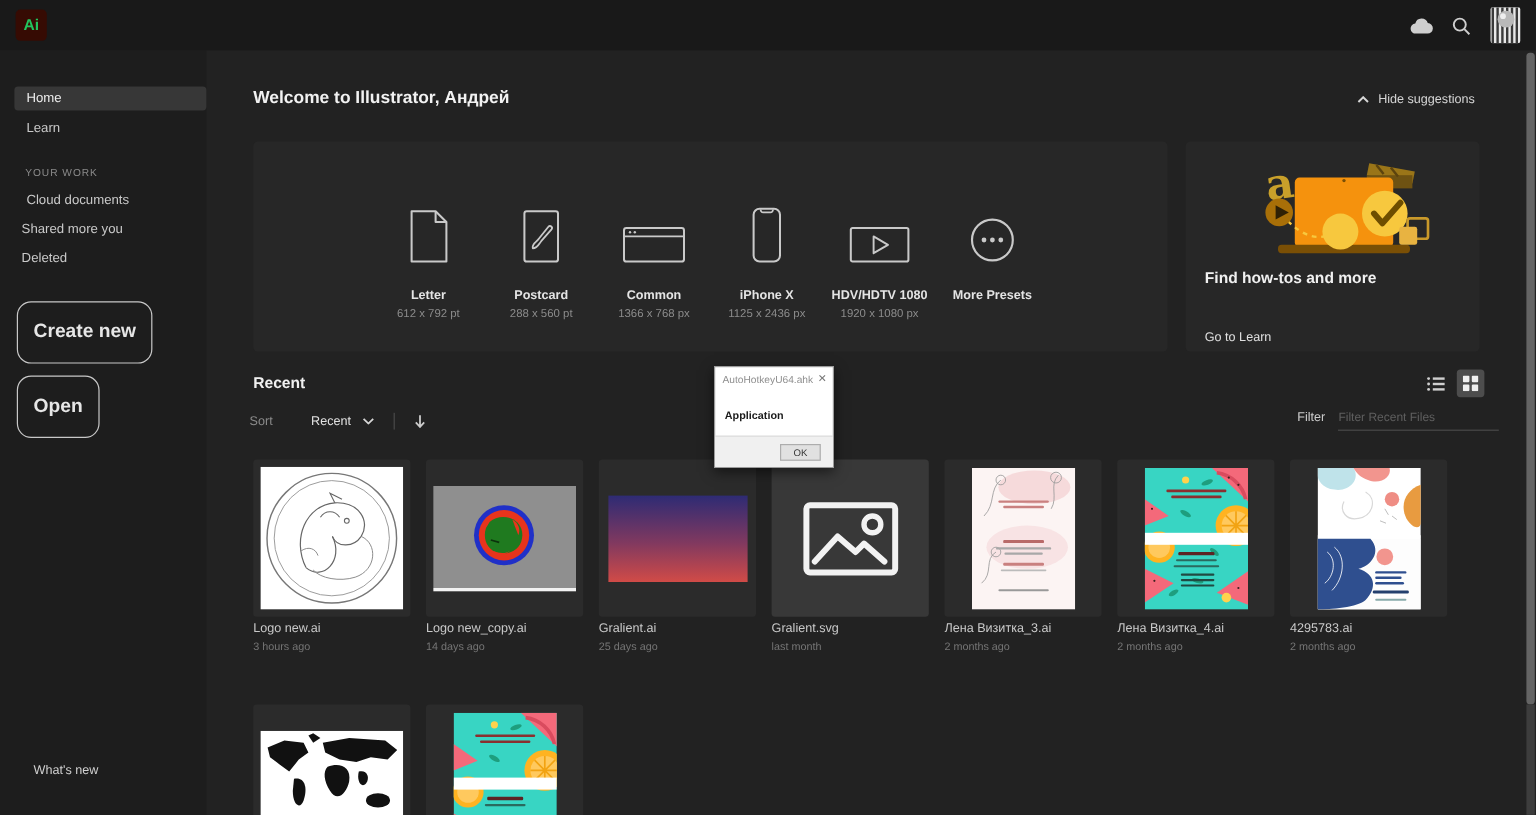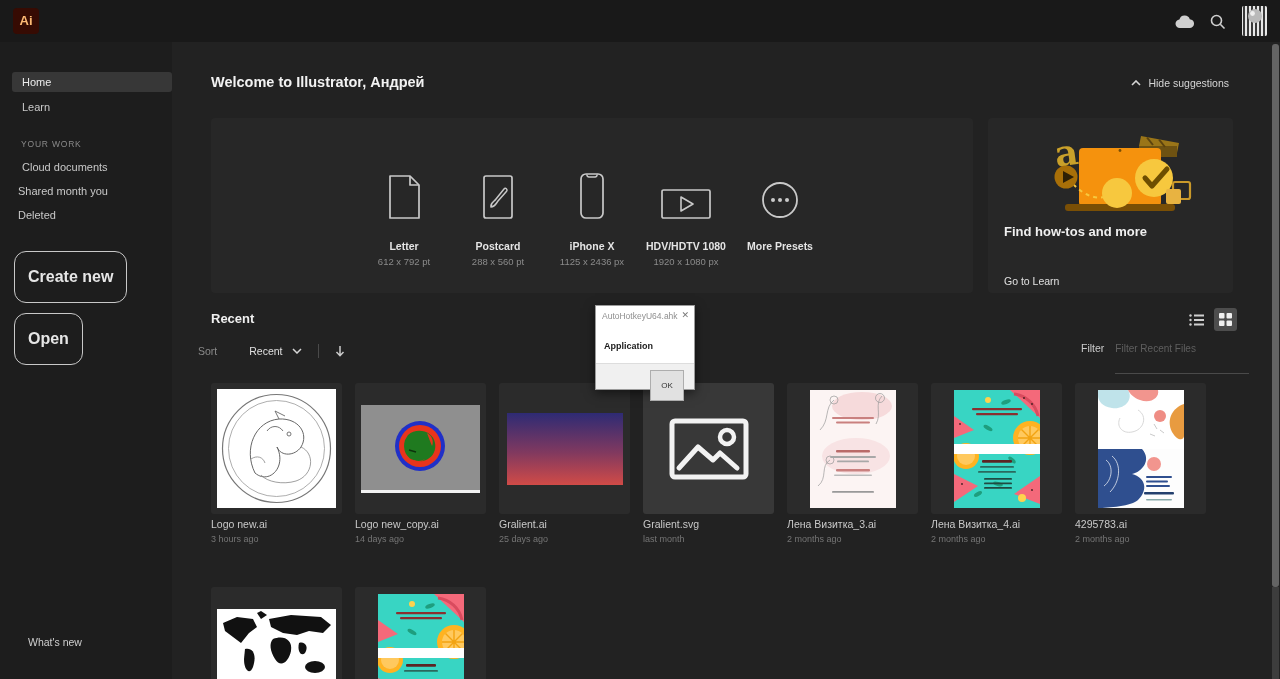--- a/index.html
+++ b/index.html
@@ -2,21 +2,21 @@
 <html><head>
 <meta charset="utf-8">
 <style>
   * { margin:0; padding:0; box-sizing:border-box; }
   html,body { width:1280px; height:679px; overflow:hidden; background:#222222;
     font-family:"Liberation Sans","DejaVu Sans",sans-serif; }
 
   
   #topbar { position:absolute; left:0; top:0; width:1280px; height:42px; background:#191919; }
   #ai-logo { position:absolute; left:13px; top:8px; width:26px; height:26px; background:#360b03;
-    border-radius:4px; color:#fdba74; font-size:13px; font-weight:bold; text-align:center; line-height:26px; }
+    border-radius:4px; color:#22c55e; font-size:13px; font-weight:bold; text-align:center; line-height:26px; }
   .topbar-icon { position:absolute; top:11px; width:22px; height:22px; display:flex; align-items:center; justify-content:center; cursor:pointer; }
   #cloud-ic { left:1174px; }
   #search-ic { left:1207px; }
   #avatar { position:absolute; left:1242px; top:6px; width:25px; height:30px; border-radius:2px; overflow:hidden; background:#888; }
 
   
   #sidebar { position:absolute; left:0; top:42px; width:172px; height:637px; background:#1d1d1d; }
   .side-item { width:160px; margin-left:12px; height:20px; line-height:20px; padding-left:10px;
     color:#c9c9c9; font-size:11px; border-radius:3px; cursor:pointer; }
   .side-item.active { background:#373737; color:#ececec; }
@@ -40,52 +40,52 @@
   .preset-size { margin-top:4px; color:#8b8b8b; font-size:9.5px; white-space:nowrap; }
 
   
   #learn-card { position:absolute; left:988px; top:118px; width:245px; height:175px; background:#272727; border-radius:4px; cursor:pointer; }
   #learn-title { position:absolute; left:16px; top:106px; color:#f0f0f0; font-size:13px; font-weight:bold; }
   #learn-cta { position:absolute; left:16px; top:157px; color:#e0e0e0; font-size:10.5px; }
   #learn-illo { position:absolute; left:45px; top:8px; }
 
   
   #recent-heading { position:absolute; left:211px; top:311px; color:#f0f0f0; font-size:13px; font-weight:bold; }
-  #sort-row { position:absolute; left:198px; top:344px; display:flex; align-items:center; gap:10px; }
+  #sort-row { position:absolute; left:208px; top:344px; display:flex; align-items:center; gap:10px; }
   #sort-label { color:#8a8a8a; font-size:10.5px; margin-right:22px; }
   #sort-value { color:#e0e0e0; font-size:10.5px; cursor:pointer; display:flex; align-items:center; gap:9px; }
   .vdiv { width:1px; height:14px; background:#4a4a4a; margin:0 6px; }
   #view-toggles { position:absolute; left:1185px; top:308px; display:flex; gap:6px; }
   .view-btn { width:23px; height:23px; border-radius:3px; display:flex; align-items:center; justify-content:center; cursor:pointer; }
   .view-btn.active { background:#4d4d4d; }
   #filter-row { position:absolute; left:1081px; top:341px; display:flex; align-items:baseline; }
   #filter-label { color:#cccccc; font-size:10.5px; margin-right:11px; }
   #filter-input { width:134px; background:none; border:none; border-bottom:1px solid #4a4a4a;
-    color:#ddd; font-size:10px; padding:2px 0 19px 0; outline:none; font-family:inherit; }
+    color:#ddd; font-size:10px; padding:2px 0 4px 0; outline:none; font-family:inherit; }
   #filter-input::placeholder { color:#5f5f5f; }
 
   
   #files-grid { position:absolute; left:211px; top:383px; display:grid;
     grid-template-columns:repeat(7,131px); gap:23px 13px; }
   .file-card { width:131px; height:181px; cursor:pointer; }
   .thumb { width:131px; height:131px; background:#2b2b2b; border-radius:3px;
     display:flex; align-items:center; justify-content:center; overflow:hidden; }
   .fname { margin-top:4px; color:#c9c9c9; font-size:10.5px; white-space:nowrap; overflow:hidden; }
   .ftime { margin-top:4px; color:#757575; font-size:9px; }
   .grad-rect { width:116px; height:72px; background:linear-gradient(180deg,#2e2b74 0%,#81395f 55%,#d14b47 100%); }
   .thumb-dark { background:#383838; }
 
   
   #dialog { position:absolute; left:595px; top:305px; width:100px; height:85px; background:#ffffff;
     border:1px solid #9b9b9b; box-shadow:0 3px 10px rgba(0,0,0,0.55); }
   #dialog-title { position:absolute; left:6px; top:5px; color:#8f8f8f; font-size:8.5px; }
   #dialog-close { position:absolute; right:5px; top:4px; color:#777; font-size:9px; cursor:pointer; }
   #dialog-msg { position:absolute; left:8px; top:35px; color:#1b1b1b; font-size:9px; font-weight:bold; }
   #dialog-footer { position:absolute; left:0; bottom:0; width:100%; height:26px; background:#f0f0f0; border-top:1px solid #ddd; }
-  #ok-btn { position:absolute; right:10px; top:6px; width:34px; height:31px; background:#e1e1e1;
+  #ok-btn { position:absolute; right:10px; top:6px; width:34px; height:14px; background:#e1e1e1;
     border:1px solid #adadad; font-size:8px; color:#333; font-family:inherit; cursor:pointer; line-height:11px; }
 
   
   #scrollbar { position:absolute; right:1px; top:42px; width:7px; height:637px; }
   #scroll-thumb { position:absolute; top:2px; width:7px; height:543px; background:#646464; border-radius:3px; }
   #scroll-track-low { position:absolute; top:545px; width:7px; height:92px; background:#3d3d3d; }
 
   svg { display:block; }
 </style>
 </head>
@@ -123,21 +123,21 @@
 
 <div id="sidebar">
   <div style="height:30px"></div>
   <div class="side-item active"><span>Home</span></div>
   <div style="height:5px"></div>
   <div class="side-item"><span>Learn</span></div>
   <div class="side-section">YOUR WORK</div>
   <div style="height:8px"></div>
   <div class="side-item"><span>Cloud documents</span></div>
   <div style="height:4px"></div>
-  <div class="side-item side-sub"><span>Shared month you</span></div>
+  <div class="side-item side-sub"><span>Shared more you</span></div>
   <div style="height:4px"></div>
   <div class="side-item side-sub"><span>Deleted</span></div>
   <div style="height:26px"></div>
   <div><button class="pill-btn">Create new</button></div>
   <div style="height:10px"></div>
   <div><button class="pill-btn">Open</button></div>
   <div id="whats-new">What's new</div>
 </div>
 
 <div id="welcome">Welcome to Illustrator, Андрей</div>
@@ -165,20 +165,32 @@
     <div class="preset-iconbox">
       <svg width="32" height="46" viewBox="0 0 32 46">
           <rect x="2" y="2" width="28" height="42" rx="2" fill="none" stroke="#c9c9c9" stroke-width="1.7"></rect>
           <path d="M9 33 c-1-4 3-5 5-8 l8-10 c1.5-1.8 4 .5 2.6 2.2 L16 27 c-2.4 3-3 6-7 6 Z" fill="none" stroke="#c9c9c9" stroke-width="1.5" stroke-linejoin="round"></path>
         </svg>
     </div>
     <div class="preset-name">Postcard</div>
     <div class="preset-size">288 x 560 pt</div>
   </div>
 
+  <div class="preset">
+    <div class="preset-iconbox">
+      <svg width="54" height="32" viewBox="0 0 54 32">
+          <rect x="2" y="2" width="50" height="28" rx="2" fill="none" stroke="#c9c9c9" stroke-width="1.7"></rect>
+          <line x1="2" y1="9" x2="52" y2="9" stroke="#c9c9c9" stroke-width="1.4"></line>
+          <circle cx="7" cy="5.5" r="1" fill="#c9c9c9"></circle>
+          <circle cx="11" cy="5.5" r="1" fill="#c9c9c9"></circle>
+        </svg>
+    </div>
+    <div class="preset-name">Common</div>
+    <div class="preset-size">1366 x 768 px</div>
+  </div>
 
   <div class="preset">
     <div class="preset-iconbox">
       <svg width="26" height="48" viewBox="0 0 26 48">
           <rect x="2" y="2" width="22" height="44" rx="5" fill="none" stroke="#c9c9c9" stroke-width="1.7"></rect>
           <path d="M8 2.5 a2 2 0 0 0 2 2.5 h6 a2 2 0 0 0 2-2.5" fill="none" stroke="#c9c9c9" stroke-width="1.5"></path>
         </svg>
     </div>
     <div class="preset-name">iPhone X</div>
     <div class="preset-size">1125 x 2436 px</div>

